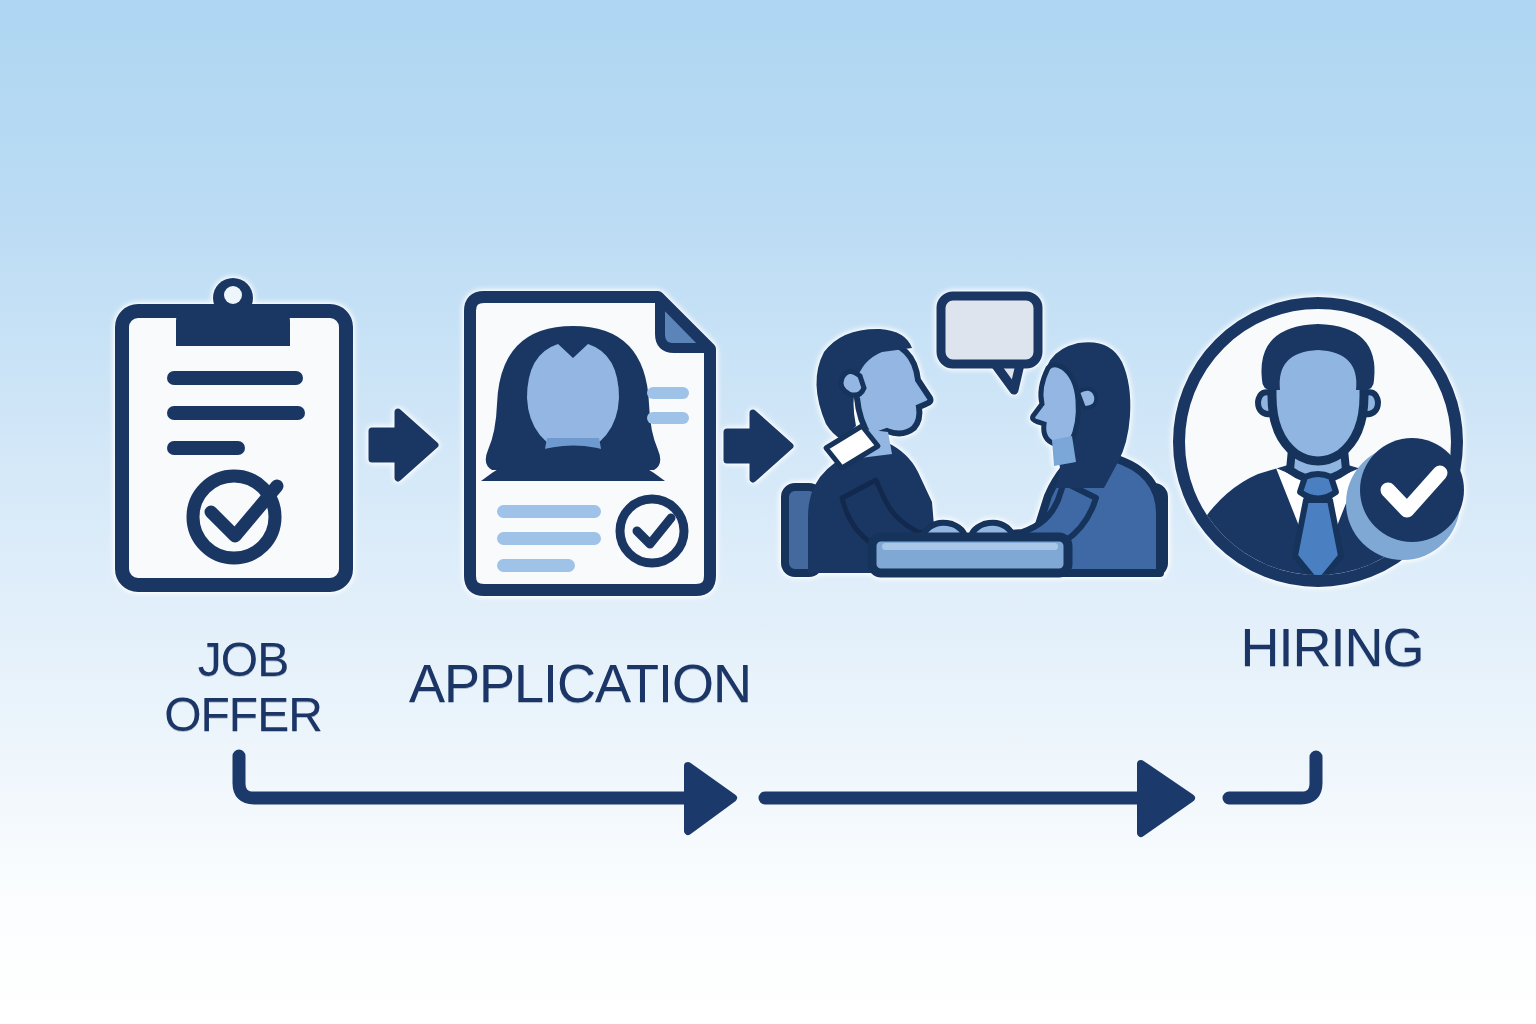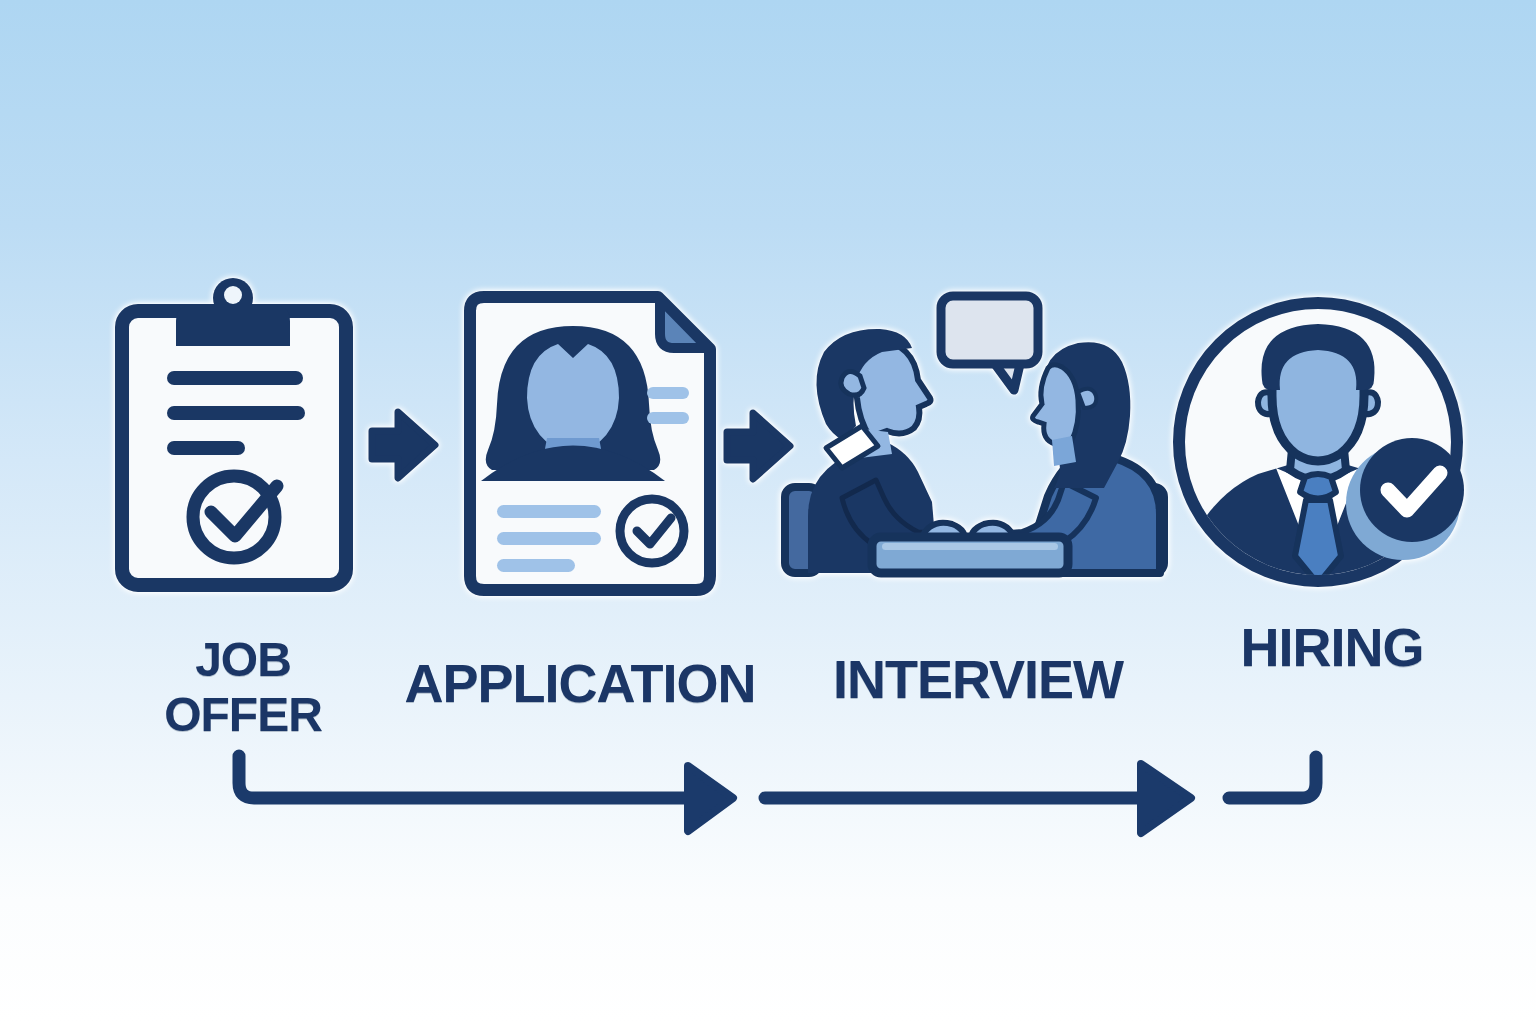--- a/index.html
+++ b/index.html
@@ -4,21 +4,21 @@
 <style>
   html,body{margin:0;padding:0;}
   body{width:1536px;height:1024px;overflow:hidden;font-family:"Liberation Sans",sans-serif;}
   .canvas{
     position:relative;width:1536px;height:1024px;
     background:linear-gradient(180deg,#aed6f2 0%,#bcdcf4 22%,#d4e8f8 45%,#e9f3fb 68%,#fbfdfe 88%,#ffffff 100%);
   }
   svg.art{position:absolute;left:0;top:0;width:1536px;height:1024px;display:block;}
   .icon-glow{filter:drop-shadow(0 0 3px rgba(255,255,255,.95)) drop-shadow(0 0 1px rgba(255,255,255,.9));}
   .step-label{
-    position:absolute;text-align:center;color:#1b3666;font-weight:bold;
+    position:absolute;text-align:center;color:#1b3666;font-weight:normal;
     letter-spacing:-1px;line-height:1.02;white-space:pre-line;
     text-shadow:0 1px 0 rgba(13,34,66,.25);
   }
   .lbl-joboffer{left:123px;top:632px;width:240px;font-size:48px;line-height:1.15;}
   .lbl-application{left:380px;top:656px;width:400px;font-size:54px;}
   .lbl-interview{left:778px;top:652px;width:400px;font-size:54px;}
   .lbl-hiring{left:1182px;top:620px;width:300px;font-size:54px;}
 </style>
 </head>
 <body>
@@ -122,16 +122,15 @@
       <path d="M239 756 L239 783 Q239 798 254 798 L686 798"></path>
       <polygon points="688,766 733,798 688,831" fill="#1b3a6b" stroke="#1b3a6b" stroke-width="8" stroke-linejoin="round"></polygon>
       <path d="M765 798 L1138 798"></path>
       <polygon points="1141,764 1191,798 1141,833" fill="#1b3a6b" stroke="#1b3a6b" stroke-width="8" stroke-linejoin="round"></polygon>
       <path d="M1229 798 L1301 798 Q1316 798 1316 783 L1316 757"></path>
     </g>
   </svg>
 
   <div class="step-label lbl-joboffer">JOB OFFER</div>
   <div class="step-label lbl-application">APPLICATION</div>
-  <div class="step-label lbl-interview">INTERVIEW</div>
   <div class="step-label lbl-hiring">HIRING</div>
 
 </div>
 
 </body></html>

